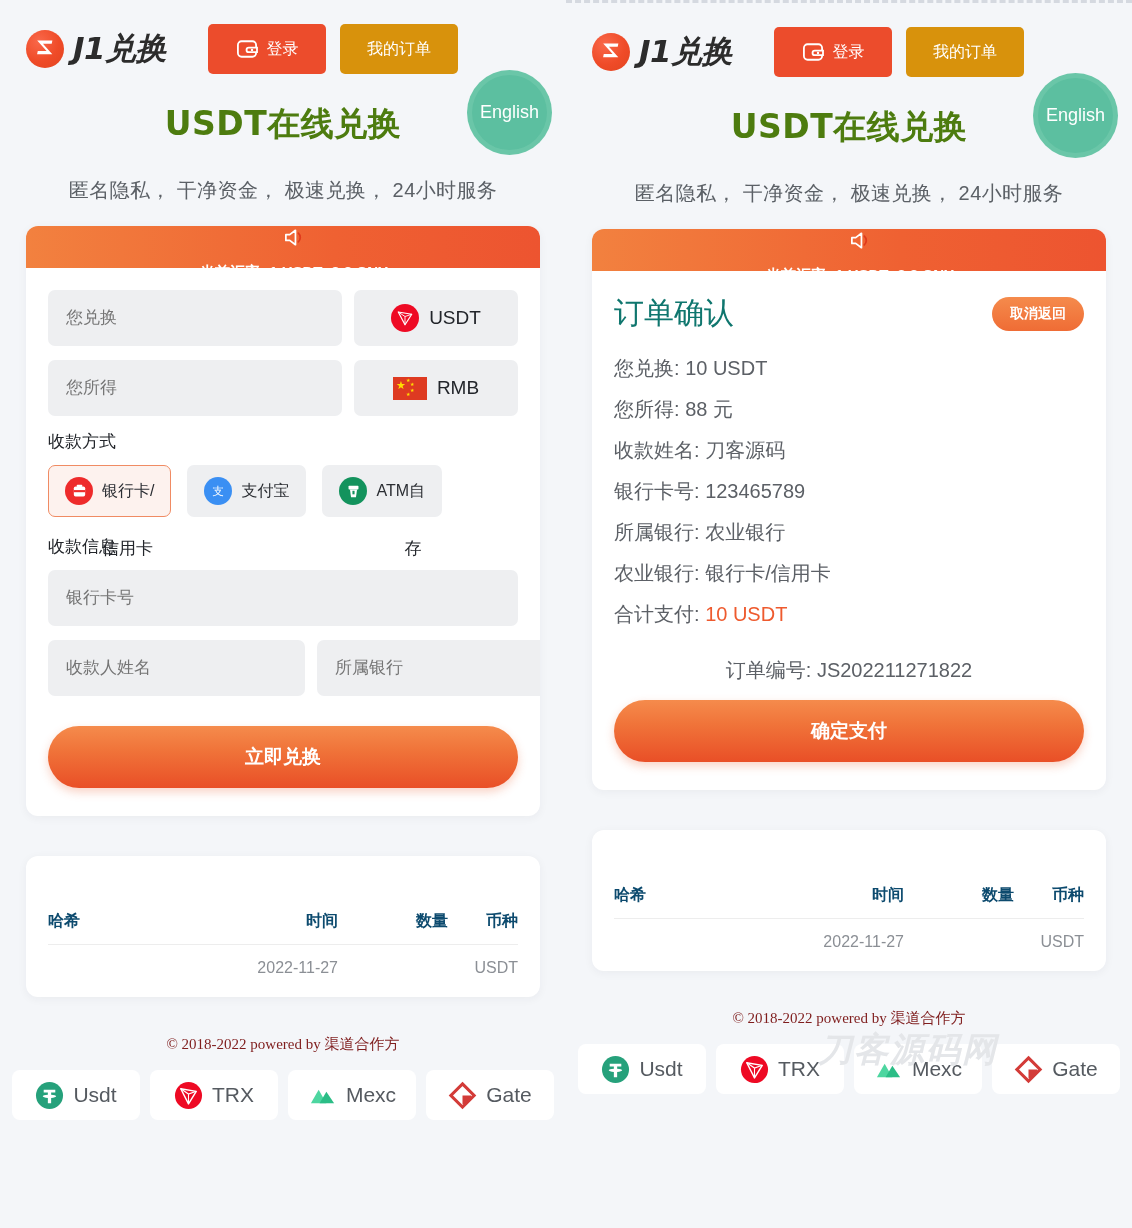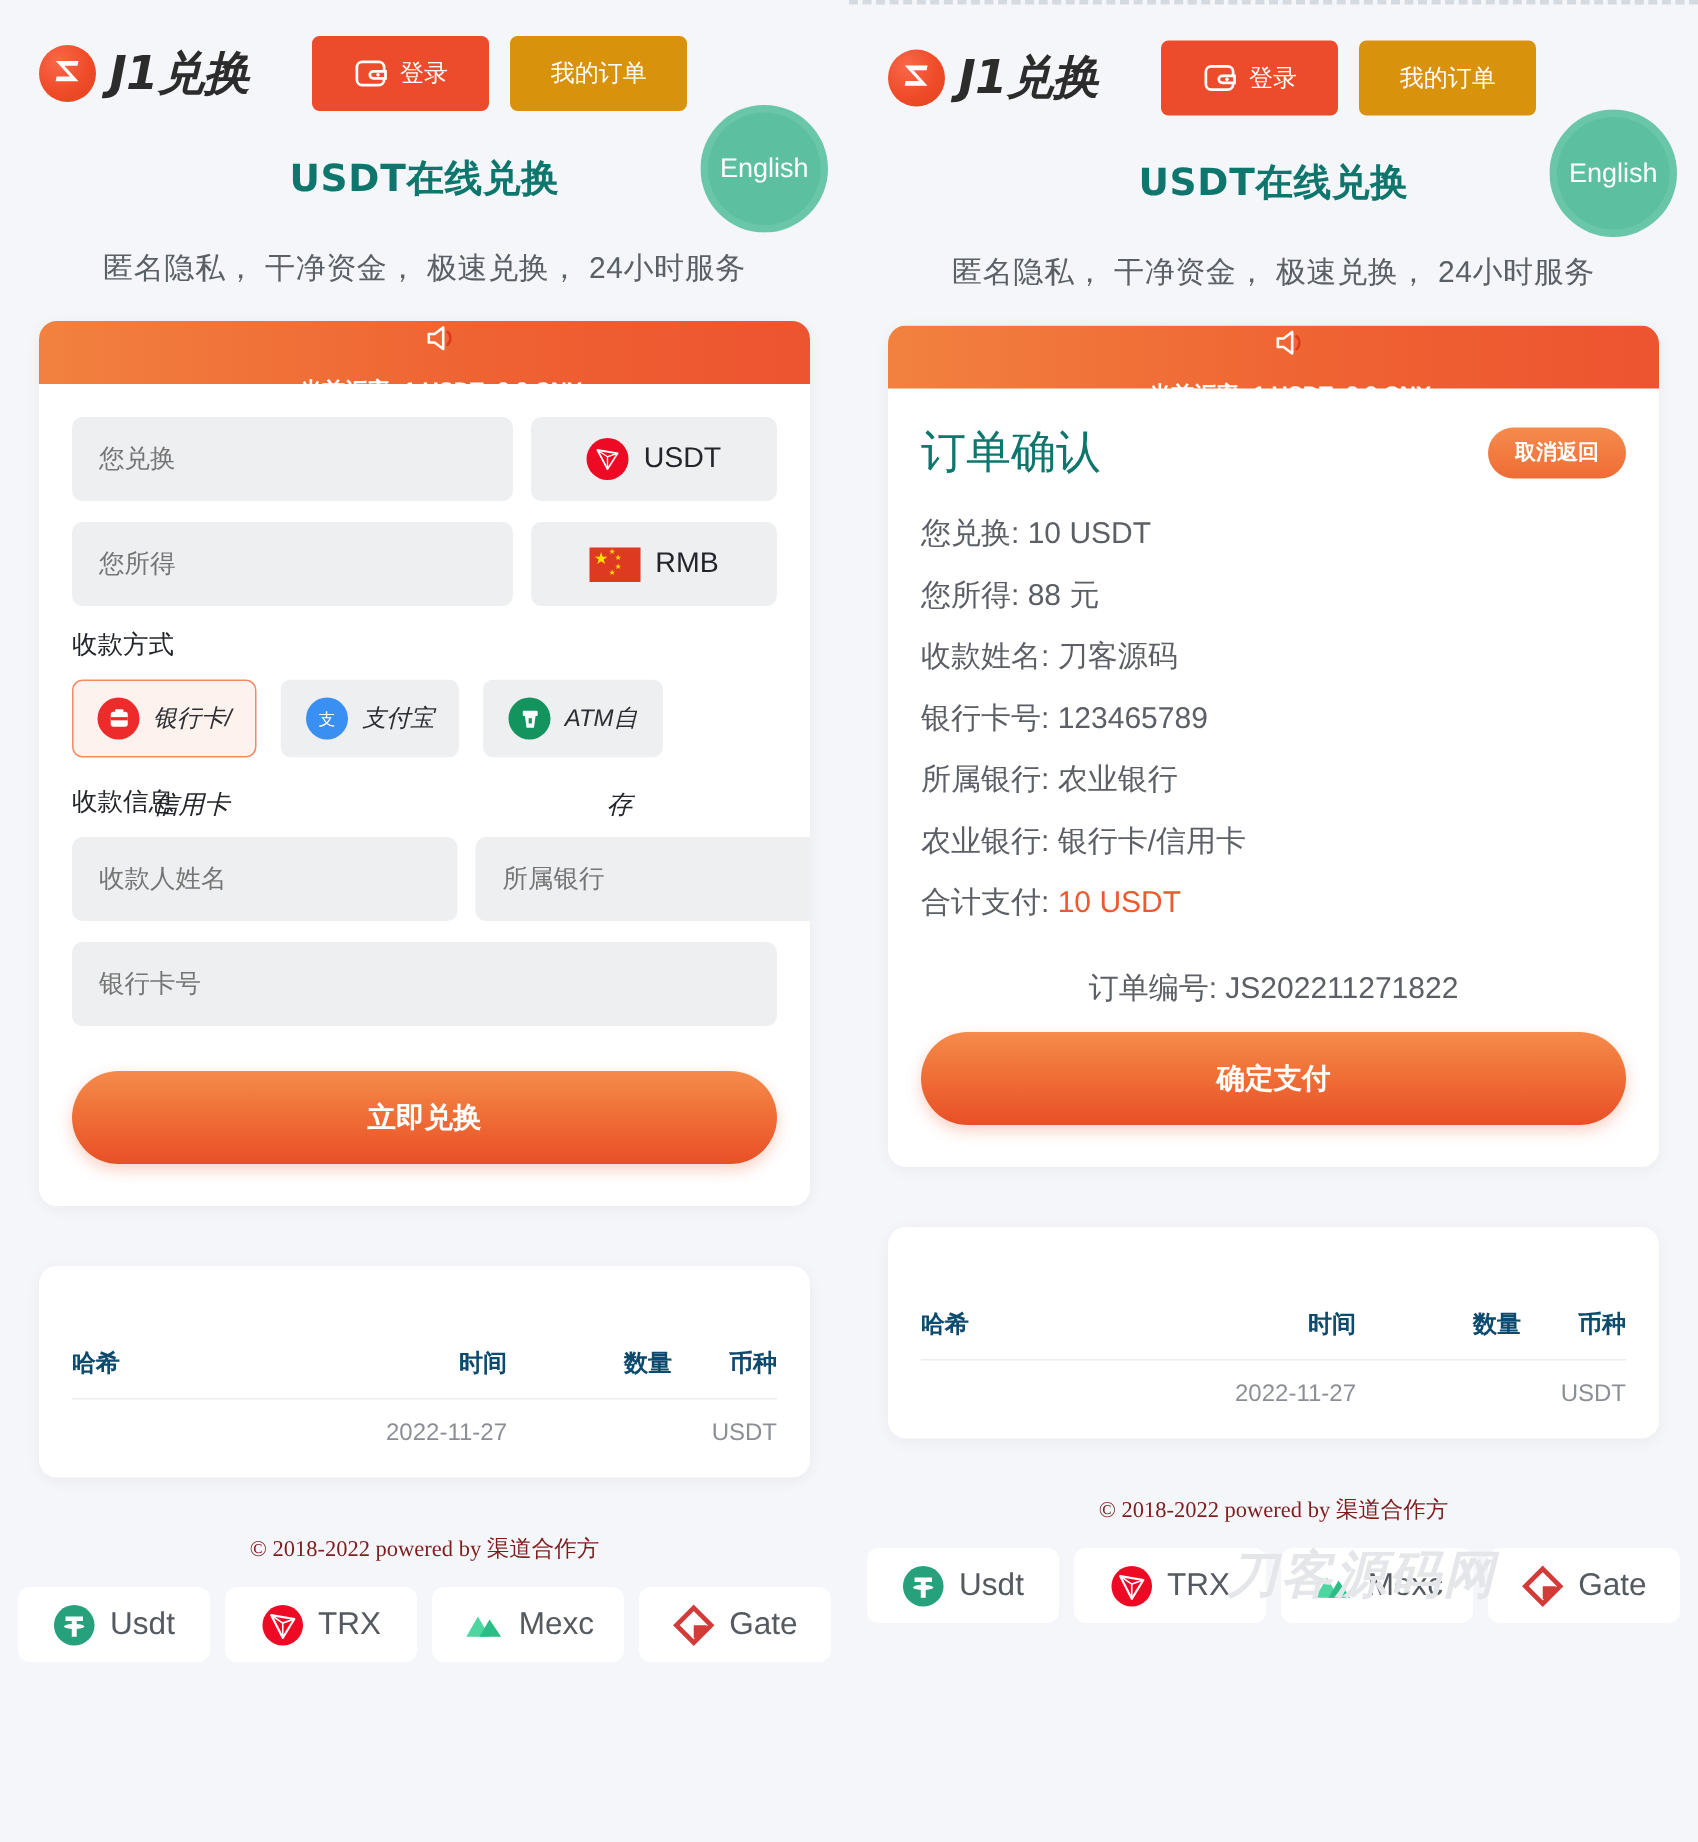--- a/index.html
+++ b/index.html
@@ -43,21 +43,21 @@
     height: 50px; border-radius: 5px; color: #fff; cursor: pointer; user-select: none;
   }
   .hdr-btn.login { background: #ec4c2c; width: 118px; margin-left: 42px; }
   .hdr-btn.orders { background: #d8920c; width: 118px; margin-left: 14px; }
   .hdr-btn .lbl { font-size: 16px; }
   .wallet-ico { width: 22px; height: 20px; }
 
   
   .hero { position: relative; text-align: center; margin-top: 24px; }
   .hero h1 {
-    font-size: 25px; font-weight: 900; color: #0f766e; letter-spacing: .5px;
+    font-size: 33px; font-weight: 900; color: #4d7c0f; letter-spacing: .5px;
     font-family: "DejaVu Sans", sans-serif;
   }
   .eng-badge {
     position: absolute; right: 14px; top: -32px;
     width: 85px; height: 85px; border-radius: 50%;
     background: #5cbfa0; border: 5px solid rgba(124,206,177,.45);
     color: #fff; font-size: 18px;
     display: flex; align-items: center; justify-content: center; cursor: pointer;
   }
   .hero .sub {
@@ -105,21 +105,21 @@
   .pay-row { display: flex; gap: 16px; }
   .pay {
     height: 52px; background: #eeeff1; border-radius: 7px; border: 1px solid transparent;
     display: flex; align-items: center; gap: 9px; padding: 0 16px;
     font-size: 16px; color: #2b2e33; cursor: pointer;
     white-space: nowrap; overflow: visible; position: relative;
   }
   .pay.sel { background: #fdf2ee; border-color: #f08b63; }
   .pay .pico { width: 28px; height: 28px; border-radius: 50%; flex: 0 0 28px;
                display: flex; align-items: center; justify-content: center; }
-  .pay .ptxt { position: relative; font-style: italic; }
+  .pay .ptxt { position: relative; }
   .pay .ptxt .ovf {
     position: absolute; left: 0; top: 56px; width: 130px;
     font-size: 17px; color: #23262b; font-weight: 500; white-space: nowrap;
   }
 
   .info-label { font-size: 17px; color: #23262b; font-weight: 500; margin: 18px 0 12px 0; }
 
   .submit {
     margin-top: 16px; height: 62px; border-radius: 40px; border: none;
     background: linear-gradient(180deg, #f58b4c 0%, #f07339 40%, #e94f27 100%);
@@ -274,25 +274,25 @@
             <span class="ptxt">
               <span>ATM自</span>
               <span class="ovf" style="left:28px;white-space:nowrap">存</span>
             </span>
           </div>
         </div>
 
         <div class="info-label">收款信息</div>
 
         <div class="row">
+          <input class="fld" placeholder="银行卡号" style="">
+        </div>
+        <div class="row">
           <input class="fld" placeholder="收款人姓名" style="">
           <input class="fld" placeholder="所属银行" style="">
-        </div>
-        <div class="row">
-          <input class="fld" placeholder="银行卡号" style="">
         </div>
 
         <button class="submit">立即兑换</button>
       </div>
     </div>
 
     <div class="tbl-card">
       <div class="tbl-head">
         <div class="c1">哈希</div>
         <div class="c2">时间</div>

